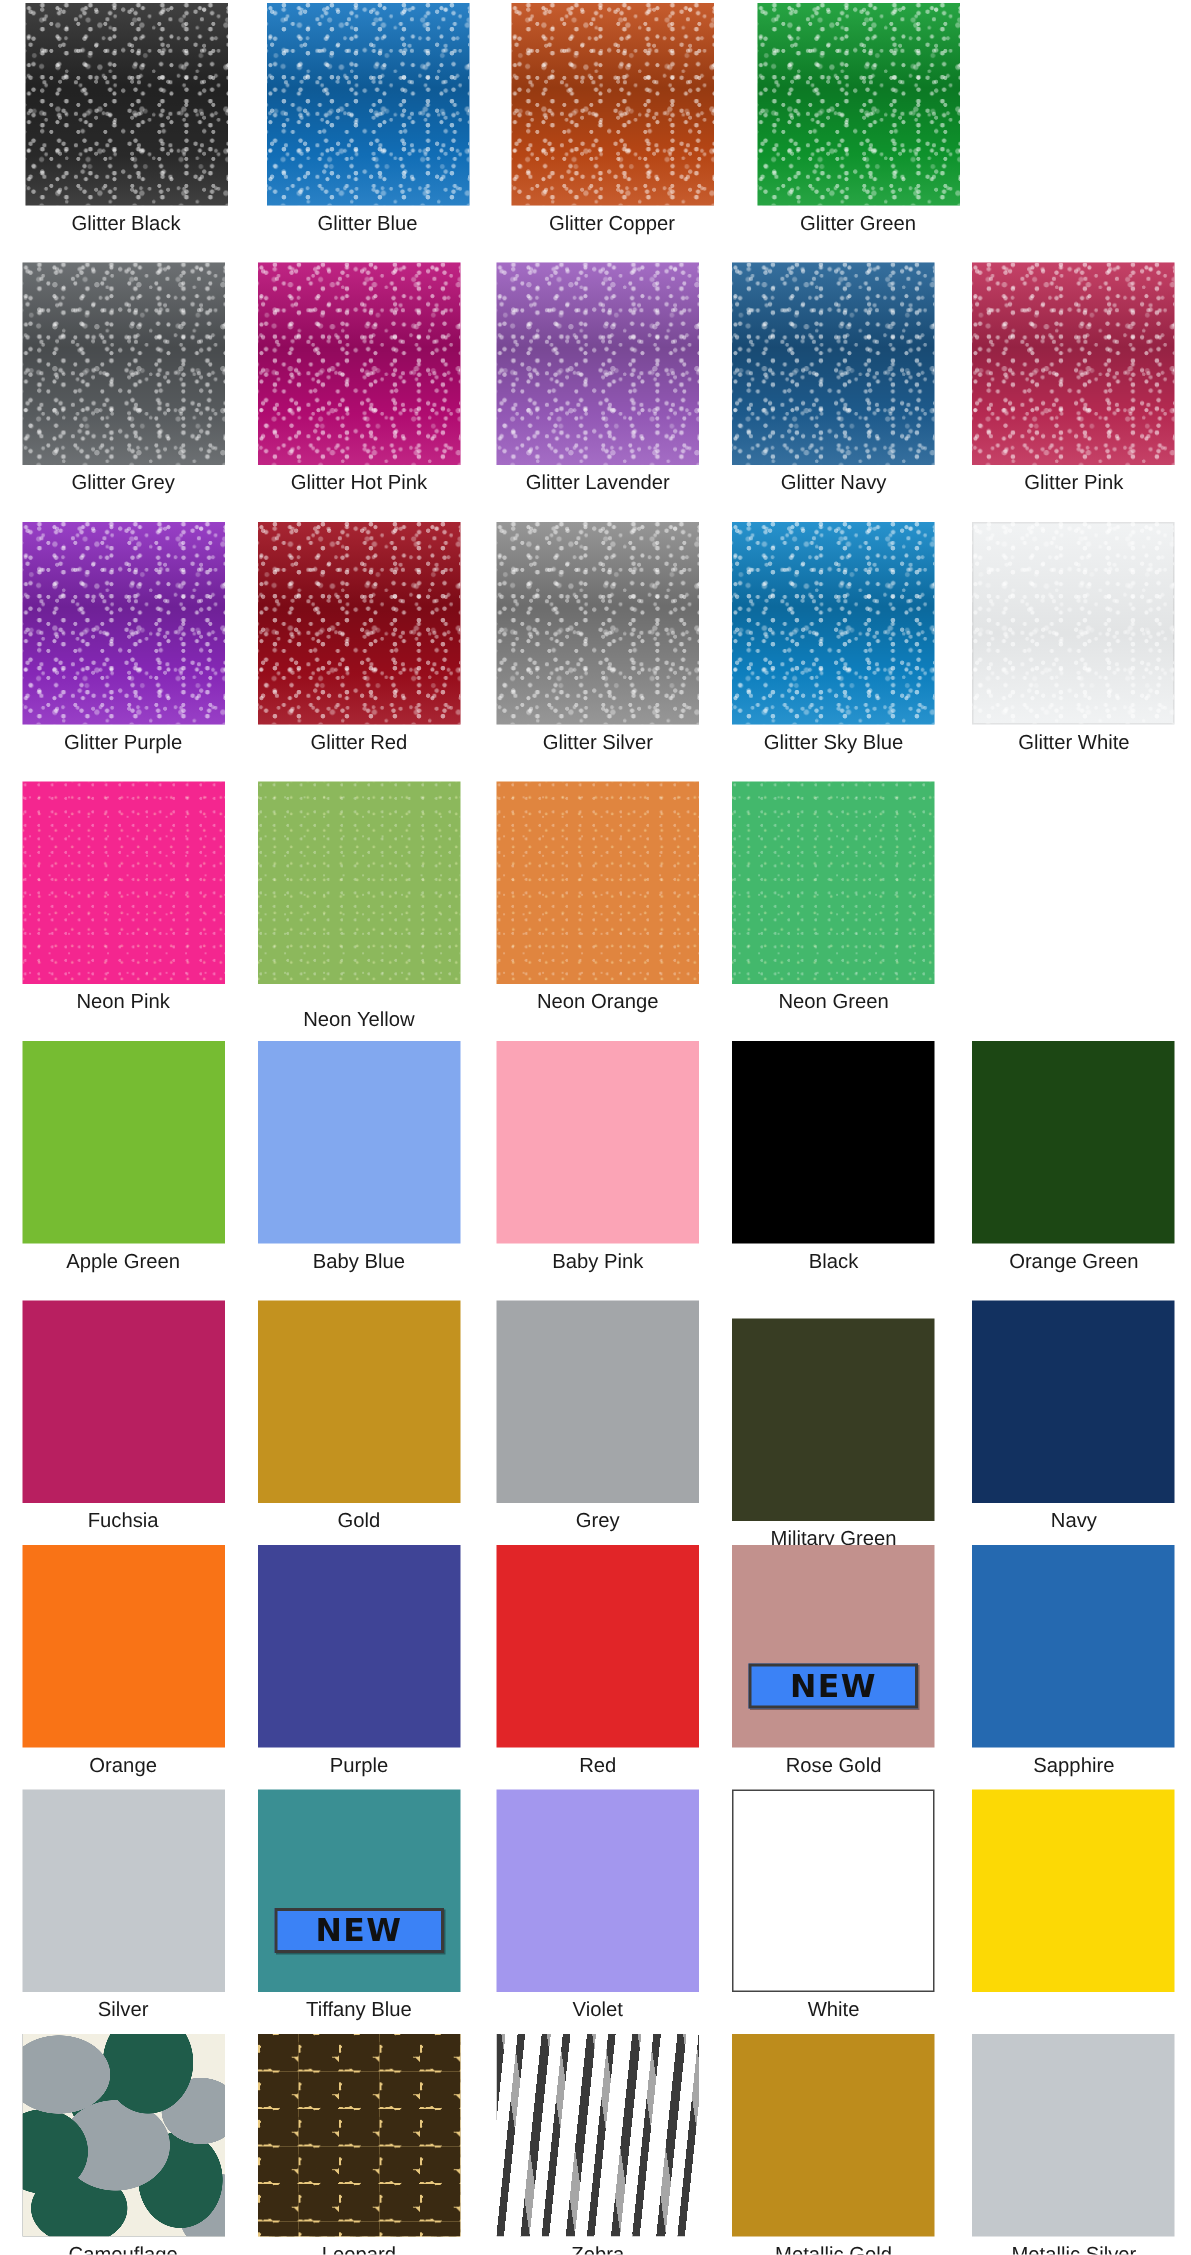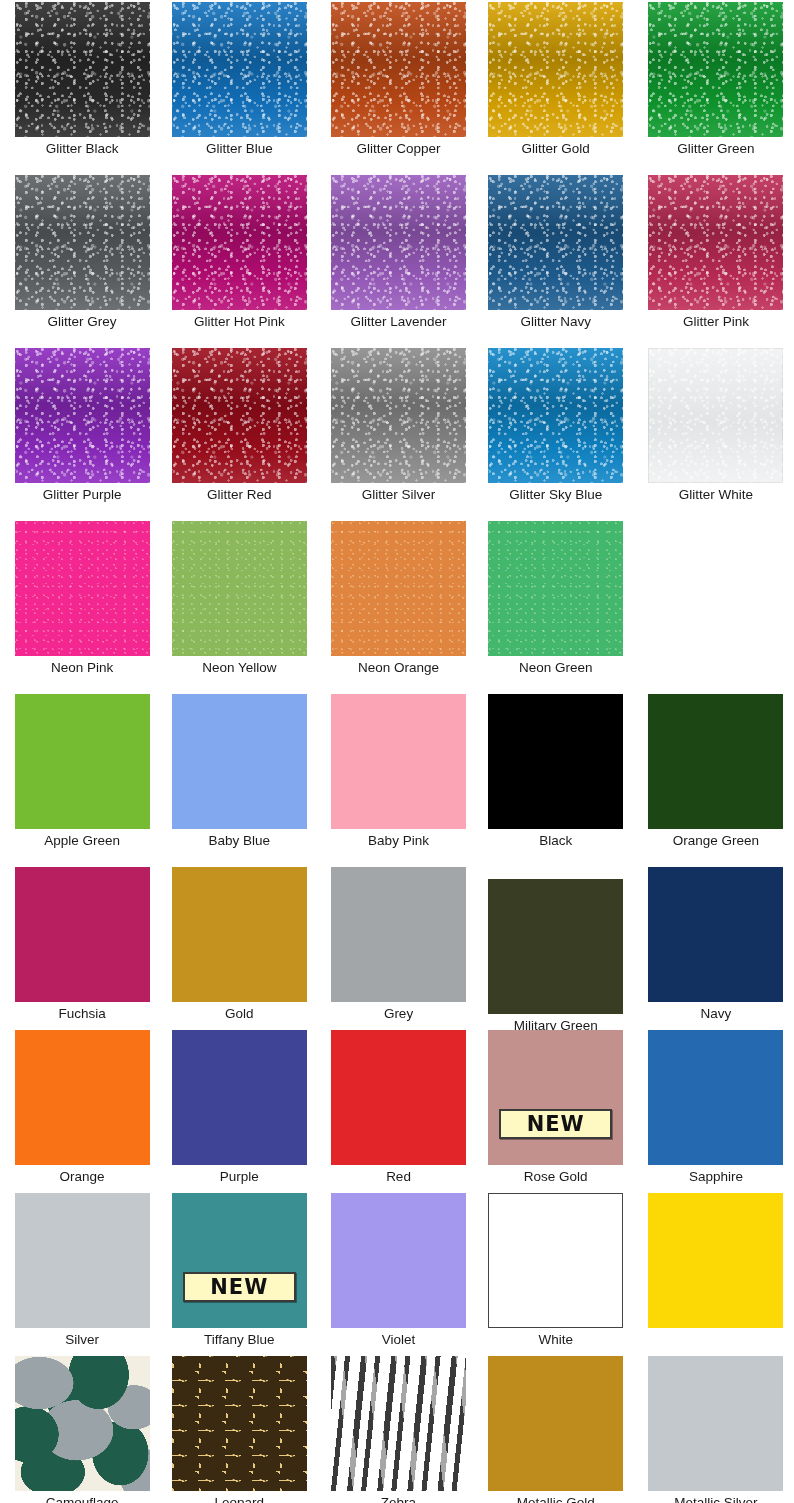--- a/index.html
+++ b/index.html
@@ -99,21 +99,21 @@
     background-size: 9px 9px, 11px 11px, 13px 13px;
     background-position: 0 0, 4px 3px, 7px 6px;
   }
   
   .new-badge {
     position: absolute;
     left: 11px;
     right: 11px;
     bottom: 26px;
     height: 30px;
-    background: #fef9c3;
+    background: #3b82f6;
     border: 2px solid #3a3a3a;
     box-sizing: border-box;
     display: flex;
     align-items: center;
     justify-content: center;
     box-shadow: 1px 1px 0 rgba(0,0,0,.35);
   }
   .new-badge span {
     font-family: "DejaVu Sans", sans-serif;
     font-weight: bold;
@@ -201,28 +201,20 @@
         <div class="label">Glitter Blue</div>
       </div>
       <div class="cell" style="margin-left: 4px;">
         <div class="tile" style="background-color: rgb(192, 74, 22);">
           <div class="shade"></div>
           <div class="glit g1"></div>
           <div class="glit g2"></div>
         </div>
         <div class="label">Glitter Copper</div>
       </div>
-      <div class="cell" style="margin-left: 2px;">
-        <div class="tile" style="background-color: rgb(217, 164, 0);">
-          <div class="shade"></div>
-          <div class="glit g1"></div>
-          <div class="glit g2"></div>
-        </div>
-        <div class="label">Glitter Gold</div>
-      </div>
       <div class="cell" style="margin-left: 5px;">
         <div class="tile" style="background-color: rgb(15, 154, 46);">
           <div class="shade"></div>
           <div class="glit g1"></div>
           <div class="glit g2"></div>
         </div>
         <div class="label">Glitter Green</div>
       </div>
     </div>
     <div class="swatch-row" style="top: 175px;">
@@ -309,21 +301,21 @@
         <div class="label">Glitter White</div>
       </div>
     </div>
     <div class="swatch-row" style="top: 521px;">
       <div class="cell" style="margin-left: 5px;">
         <div class="tile" style="background-color: rgb(244, 38, 143);">
           <div class="grain"></div>
         </div>
         <div class="label">Neon Pink</div>
       </div>
-      <div class="cell" style="margin-left: 2px;">
+      <div class="cell" style="margin-left: 2px; gap: 12px;">
         <div class="tile" style="background-color: rgb(140, 184, 92);">
           <div class="grain"></div>
         </div>
         <div class="label">Neon Yellow</div>
       </div>
       <div class="cell" style="margin-left: 4px;">
         <div class="tile" style="background-color: rgb(224, 133, 63);">
           <div class="grain"></div>
         </div>
         <div class="label">Neon Orange</div>

